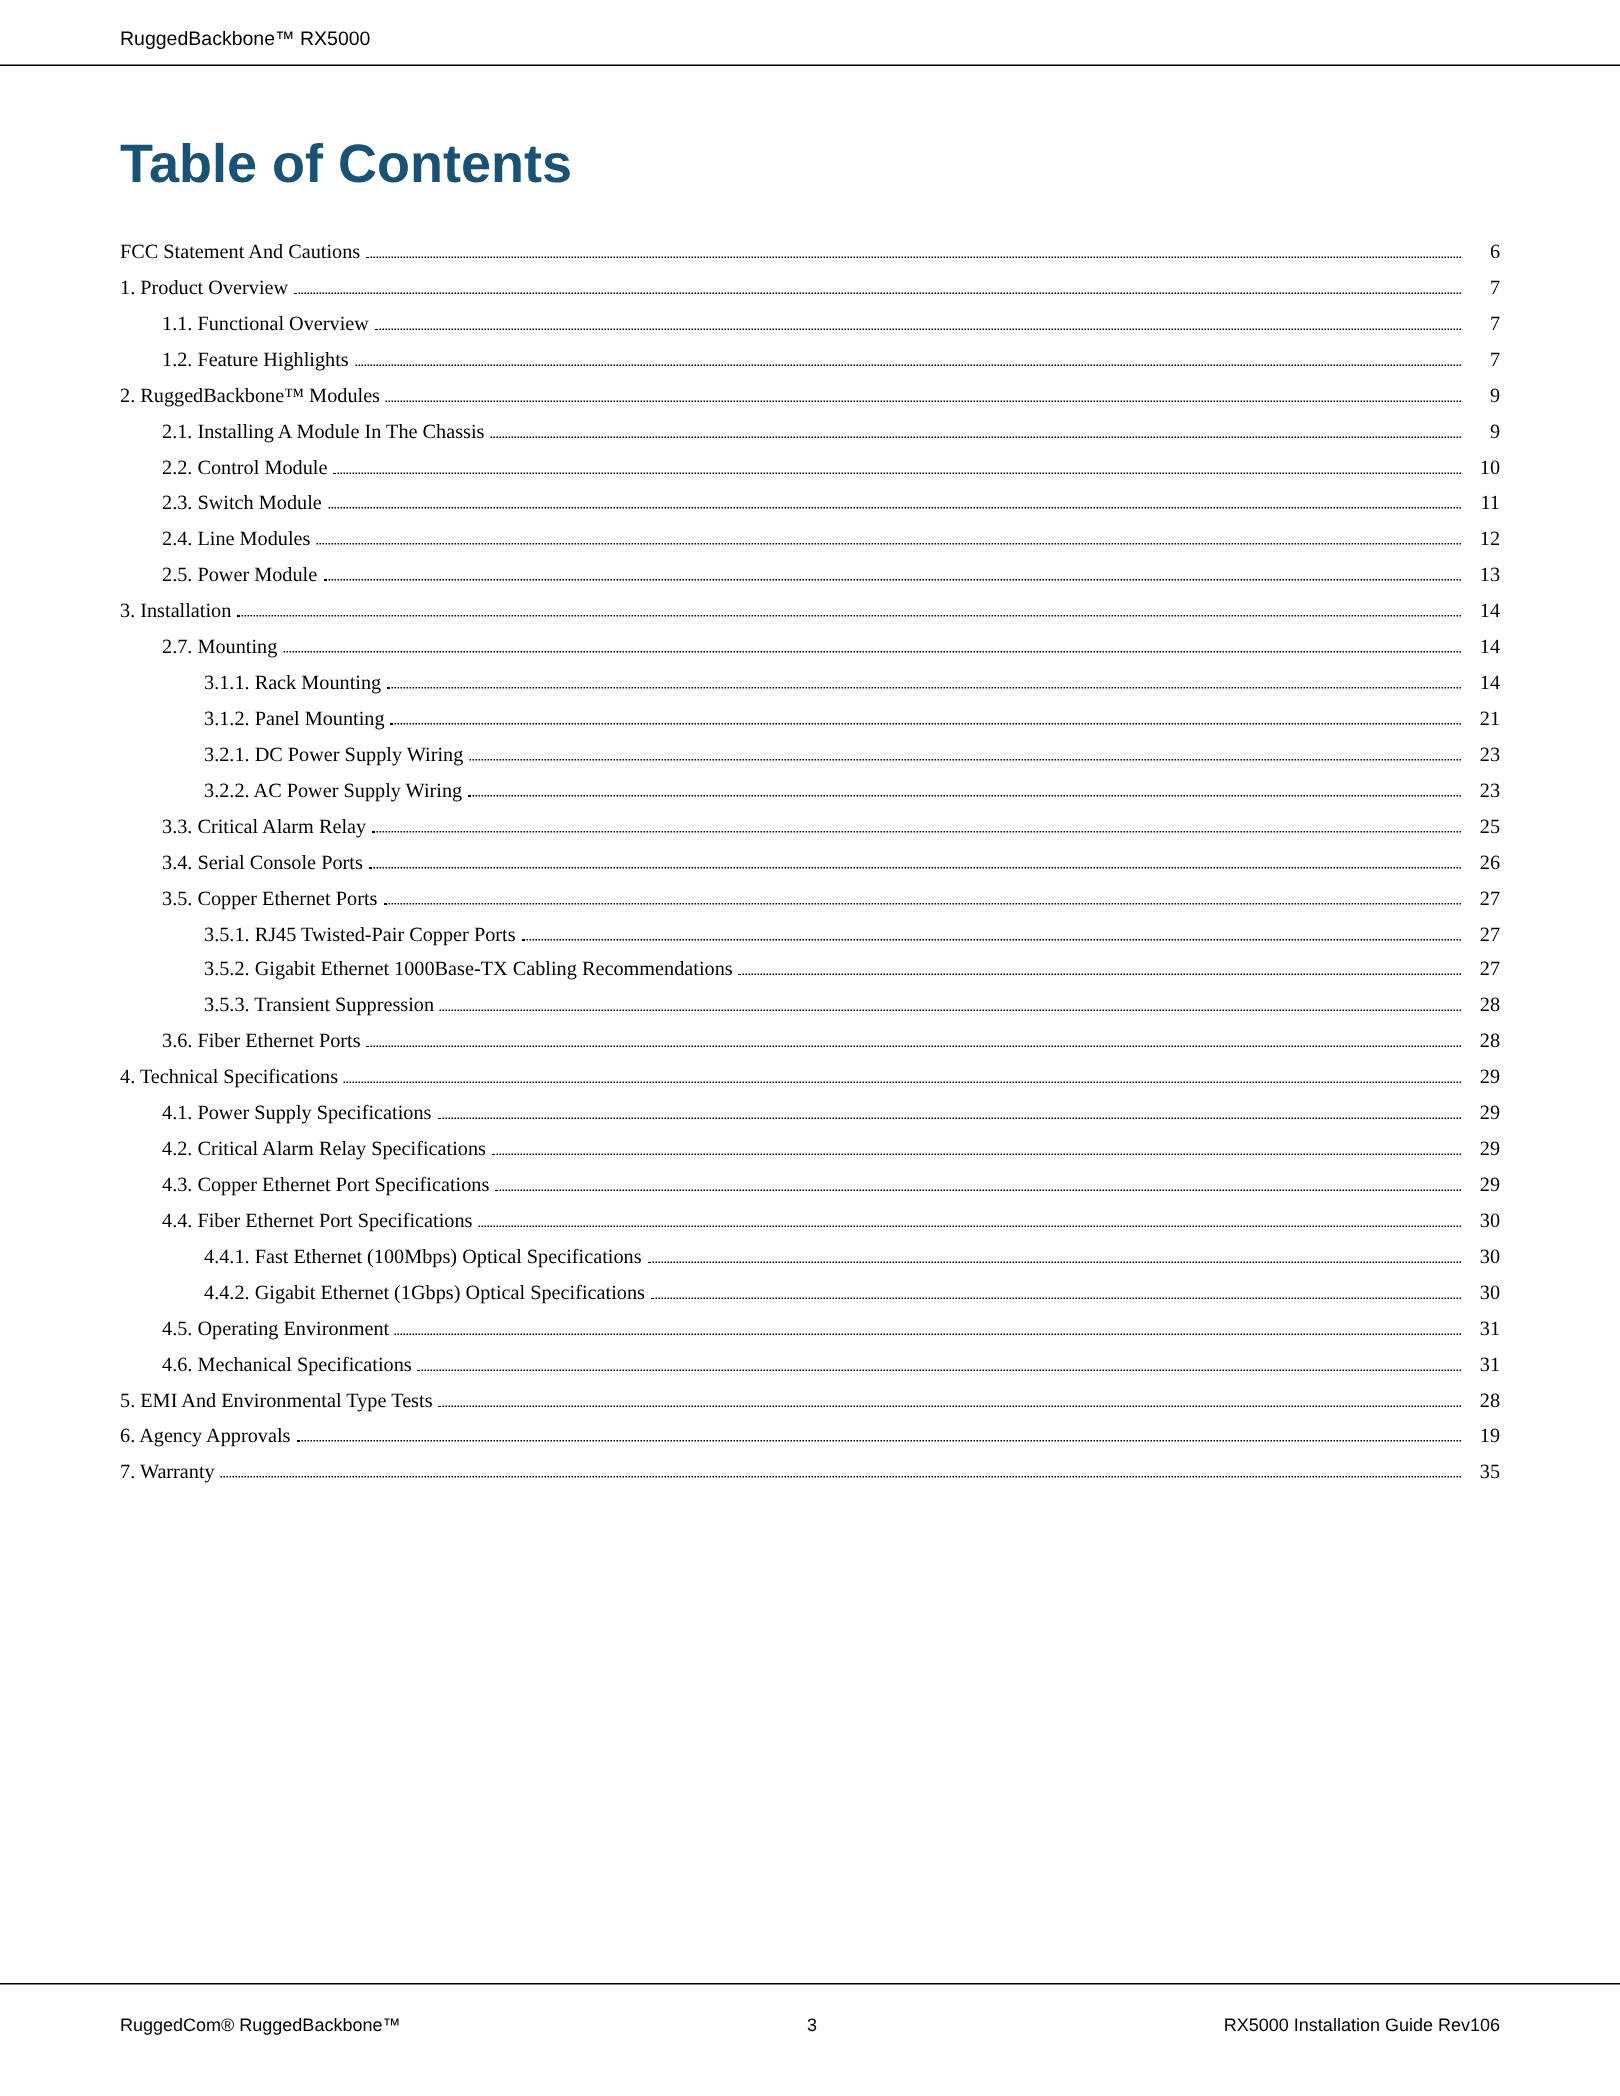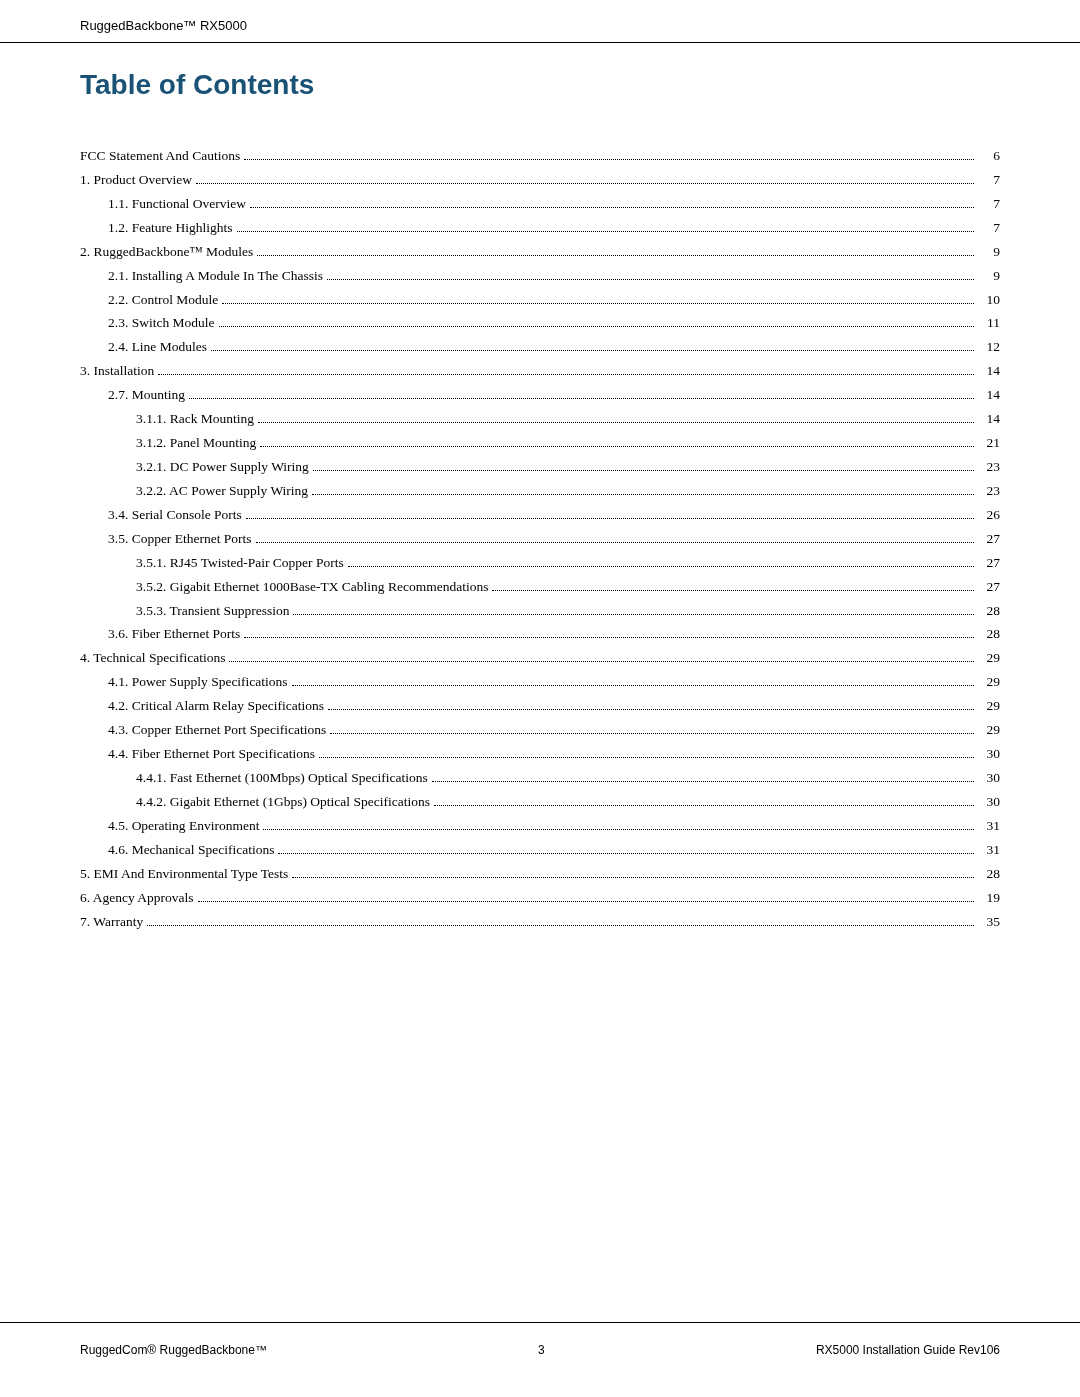--- a/index.html
+++ b/index.html
@@ -23,40 +23,40 @@
       min-height: 1397px;
       background: #fff;
       padding: 0;
       position: relative;
     }
 
     
     .page-header {
       padding: 18px 80px 8px 80px;
       border-bottom: 1px solid #000;
-      margin-bottom: 26px;
+      margin-bottom: 44px;
     }
 
     .header-text {
       font-size: 13px;
       font-family: Arial, sans-serif;
       color: #000;
     }
 
     
     .main-content {
       padding: 0 80px;
     }
 
     
     .toc-title {
-      font-size: 28px;
+      font-size: 36px;
       font-weight: bold;
       color: #1a5276;
-      margin-bottom: 45px;
+      margin-bottom: 28px;
       font-family: Arial, sans-serif;
     }
 
     .toc-entry {
       display: flex;
       align-items: baseline;
       margin-bottom: 3px;
       line-height: 1.55;
       font-size: 13.5px;
     }
@@ -166,20 +166,25 @@
       <span class="toc-label indent-1">2.3. Switch Module</span>
       <span class="toc-dots"></span>
       <span class="toc-page">11</span>
     </div>
         <div class="toc-entry">
       <span class="toc-label indent-1">2.4. Line Modules</span>
       <span class="toc-dots"></span>
       <span class="toc-page">12</span>
     </div>
         <div class="toc-entry">
+      <span class="toc-label indent-1">2.5. Power Module</span>
+      <span class="toc-dots"></span>
+      <span class="toc-page">13</span>
+    </div>
+        <div class="toc-entry">
       <span class="toc-label indent-0">3. Installation</span>
       <span class="toc-dots"></span>
       <span class="toc-page">14</span>
     </div>
         <div class="toc-entry">
       <span class="toc-label indent-1">2.7. Mounting</span>
       <span class="toc-dots"></span>
       <span class="toc-page">14</span>
     </div>
         <div class="toc-entry">
@@ -194,20 +199,25 @@
     </div>
         <div class="toc-entry">
       <span class="toc-label indent-2">3.2.1. DC Power Supply Wiring</span>
       <span class="toc-dots"></span>
       <span class="toc-page">23</span>
     </div>
         <div class="toc-entry">
       <span class="toc-label indent-2">3.2.2. AC Power Supply Wiring</span>
       <span class="toc-dots"></span>
       <span class="toc-page">23</span>
+    </div>
+        <div class="toc-entry">
+      <span class="toc-label indent-1">3.3. Critical Alarm Relay</span>
+      <span class="toc-dots"></span>
+      <span class="toc-page">25</span>
     </div>
         <div class="toc-entry">
       <span class="toc-label indent-1">3.4. Serial Console Ports</span>
       <span class="toc-dots"></span>
       <span class="toc-page">26</span>
     </div>
         <div class="toc-entry">
       <span class="toc-label indent-1">3.5. Copper Ethernet Ports</span>
       <span class="toc-dots"></span>
       <span class="toc-page">27</span>

